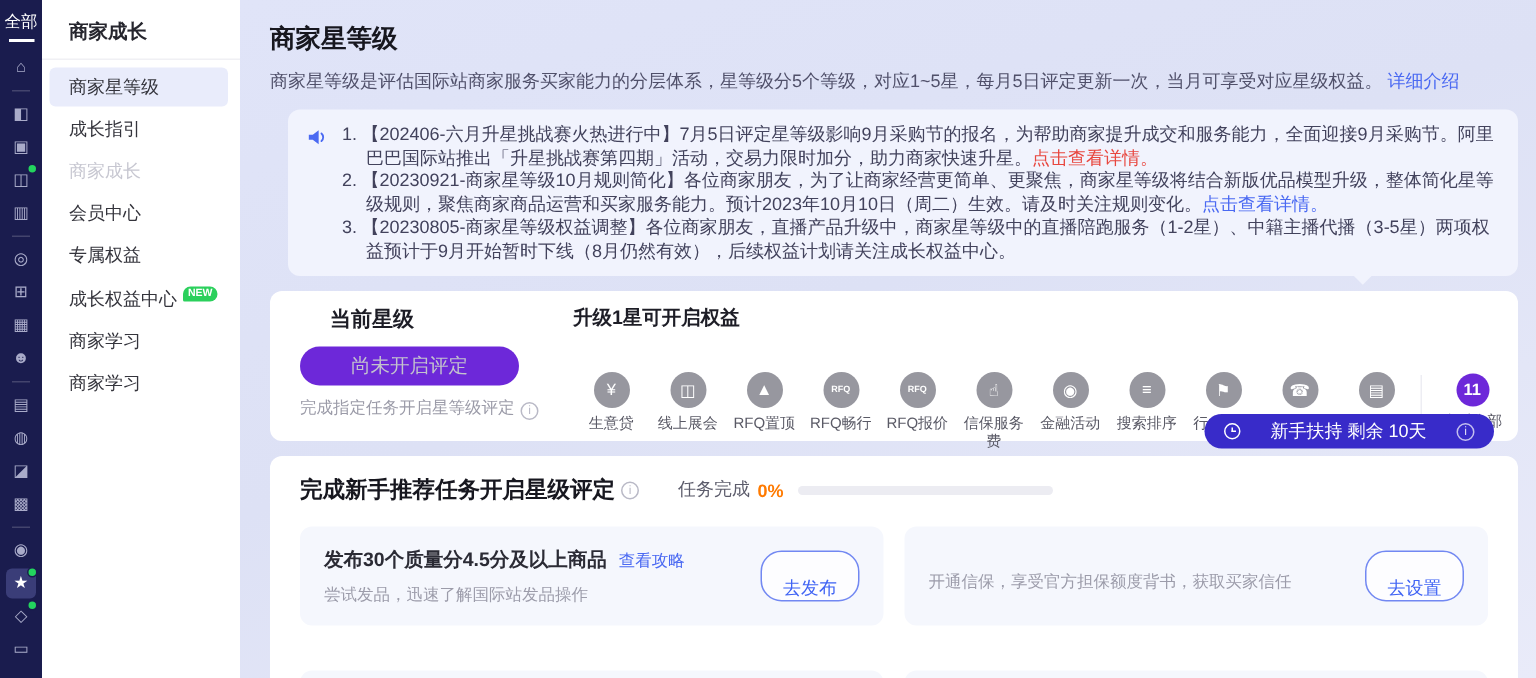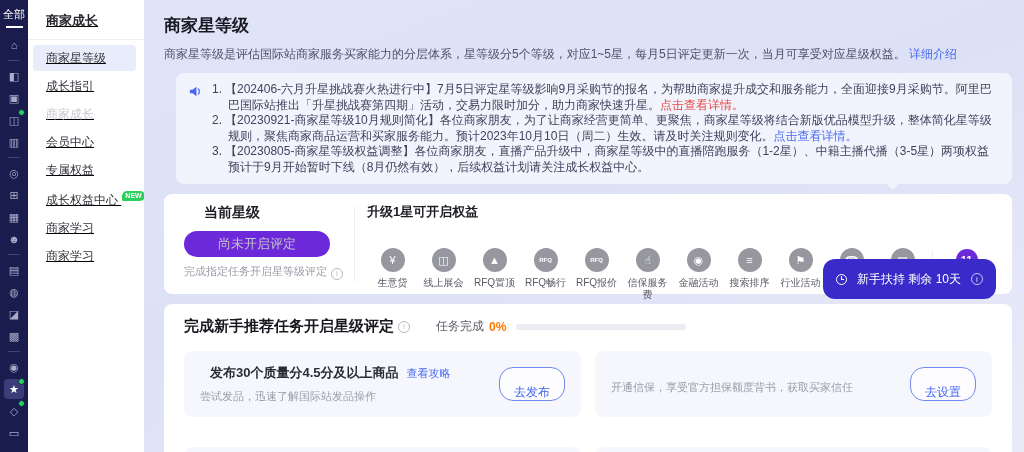--- a/index.html
+++ b/index.html
@@ -10,21 +10,21 @@
   .rail { width:28px; flex-shrink:0; background:#1a1c4e; display:flex; flex-direction:column; align-items:center; padding-top:7px; }
   .rail-all { color:#fff; font-size:11px; cursor:pointer; }
   .rail-underline { width:17px; height:2px; background:#fff; margin:4px 0 6px; }
   .rail-item { display:flex; flex-direction:column; align-items:center; }
   .rail-divider { width:12px; height:1px; background:rgba(255,255,255,.18); margin:4px auto; }
   .rail-icon { position:relative; width:20px; height:20px; margin:1px 0; color:#a9abc9; font-size:11px; line-height:20px; text-align:center; border-radius:4px; cursor:pointer; }
   .rail-icon.selected { background:#3a3d78; color:#fff; }
   .rail-icon.has-dot::after { content:""; position:absolute; top:-1px; right:-1px; width:5px; height:5px; border-radius:50%; background:#23d45e; border:1px solid #1a1c4e; }
 
   
-  .sidebar { width:116px; flex-shrink:0; background:#fff; padding-top:8px;text-decoration:underline; }
+  .sidebar { width:132px; flex-shrink:0; background:#fff; padding-top:8px; }
   .sidebar-title { font-size:13px; font-weight:bold; color:#26262e; padding:4px 0 9px 18px; border-bottom:1px solid #f0f0f4; margin-bottom:5px; }
   .sidebar-item { font-size:12px; color:#34343c; margin:0 8px 2px 5px; padding:6px 4px 6px 13px; border-radius:4px; cursor:pointer; line-height:14px; white-space:nowrap; }
   .sidebar-item.selected { background:#e9ecfb; }
   .sidebar-item.disabled { color:#c7c7d1; }
   .side-badge { display:inline-block; background:#2bd05c; color:#fff; font-size:7px; font-weight:bold; padding:1px 3px; border-radius:5px 5px 5px 1px; vertical-align:6px; margin-left:1px; line-height:8px; }
 
   
   .main { flex:1; position:relative; overflow:hidden; padding:8px 12px 0 20px; background:linear-gradient(160deg,#e0e4f8 0%,#dde1f5 45%,#e9ebf9 100%); }
   .page-title { font-size:17px; font-weight:bold; color:#17171f; margin:6px 0 9px; }
   .page-desc { font-size:12px; color:#50506a; line-height:16px; }
@@ -47,37 +47,37 @@
   .v-divider { width:1px; background:#ededf3; margin:12px 0; }
   .benefits { flex:1; padding:9px 8px 0 12px; }
   .benefits-heading { font-size:13px; font-weight:bold; color:#1d1d26; margin-bottom:27px; }
   .benefit-row { display:flex; align-items:flex-start; }
   .benefit-item { width:51px; padding:0 3px; text-align:center; cursor:pointer; }
   .benefit-circle { width:24px; height:24px; border-radius:50%; background:#97979f; color:#fff; margin:0 auto; display:flex; align-items:center; justify-content:center; font-size:11px; }
   .benefit-circle.small { font-size:6px; font-weight:bold; }
   .benefit-label { margin-top:5px; font-size:10px; line-height:12px; color:#5a5a66; }
   .benefit-sep { width:1px; height:44px; background:#ededf3; margin:2px 8px 0 4px; }
   .benefit-more .benefit-circle { width:22px; height:22px; margin-top:1px; background:#6d28d9; font-weight:bold; }
-  .newbie-badge { position:absolute; right:16px; bottom:-5px; height:40px; background:#382bc9; border-radius:12px; color:#fff; font-size:12px; display:flex; align-items:center; gap:10px; padding:0 13px; }
+  .newbie-badge { position:absolute; right:16px; bottom:-5px; height:23px; background:#382bc9; border-radius:12px; color:#fff; font-size:12px; display:flex; align-items:center; gap:20px; padding:0 13px; }
   .clock { width:11px; height:11px; border:1px solid #fff; border-radius:50%; position:relative; flex-shrink:0; }
   .clock::before { content:""; position:absolute; left:4px; top:1.5px; width:1px; height:3.5px; background:#fff; }
   .clock::after { content:""; position:absolute; left:4px; top:4px; width:3px; height:1px; background:#fff; }
   .info-i { display:inline-flex; width:12px; height:12px; border:1px solid #b9b9c6; border-radius:50%; color:#b9b9c6; font-size:8px; align-items:center; justify-content:center; vertical-align:-1px; margin-left:4px; cursor:pointer; flex-shrink:0; }
   .newbie-badge .info-i { border-color:rgba(255,255,255,.7); color:rgba(255,255,255,.85); margin-left:0; }
 
   .tasks-card { margin-top:10px; padding:13px 20px; height:215px; border-radius:8px 8px 0 0; }
   .tasks-header { display:flex; align-items:center; }
   .tasks-heading { font-size:15px; font-weight:bold; color:#17171f; }
   .progress-label { margin-left:26px; font-size:12px; color:#5c5c6b; }
   .progress-value { font-size:12px; font-weight:bold; color:#ff7a00; margin-left:5px; }
   .progress-bar { margin-left:10px; width:170px; height:6px; border-radius:3px; background:#ececf2; overflow:hidden; }
   .progress-fill { height:100%; width:0; background:#ff7a00; border-radius:3px; }
   .task-grid { margin-top:15px; display:grid; grid-template-columns:1fr 1fr; gap:30px 14px; }
   .task-card { background:#f5f7fd; border-radius:8px; padding:12px 16px; min-height:66px; display:flex; align-items:center; justify-content:space-between; }
-  .task-title { font-size:13px; font-weight:bold; color:#2b2b35;margin-left:10px; }
+  .task-title { font-size:13px; font-weight:bold; color:#2b2b35; }
   .task-link { font-size:11px; font-weight:normal; color:#4a69f2; margin-left:8px; cursor:pointer; }
   .task-desc { font-size:11px; color:#9c9caa; margin-top:7px; }
   .task-btn { flex-shrink:0; margin-left:12px; height:26px; padding:16px 14px; border-radius:14px; border:1px solid #7288f2; background:#fdfdff; color:#3f63f4; font-size:12px; cursor:pointer; }
 </style>
 </head>
 <body>
 
 <nav class="rail">
   <div class="rail-all">全部</div>
   <div class="rail-underline"></div>

